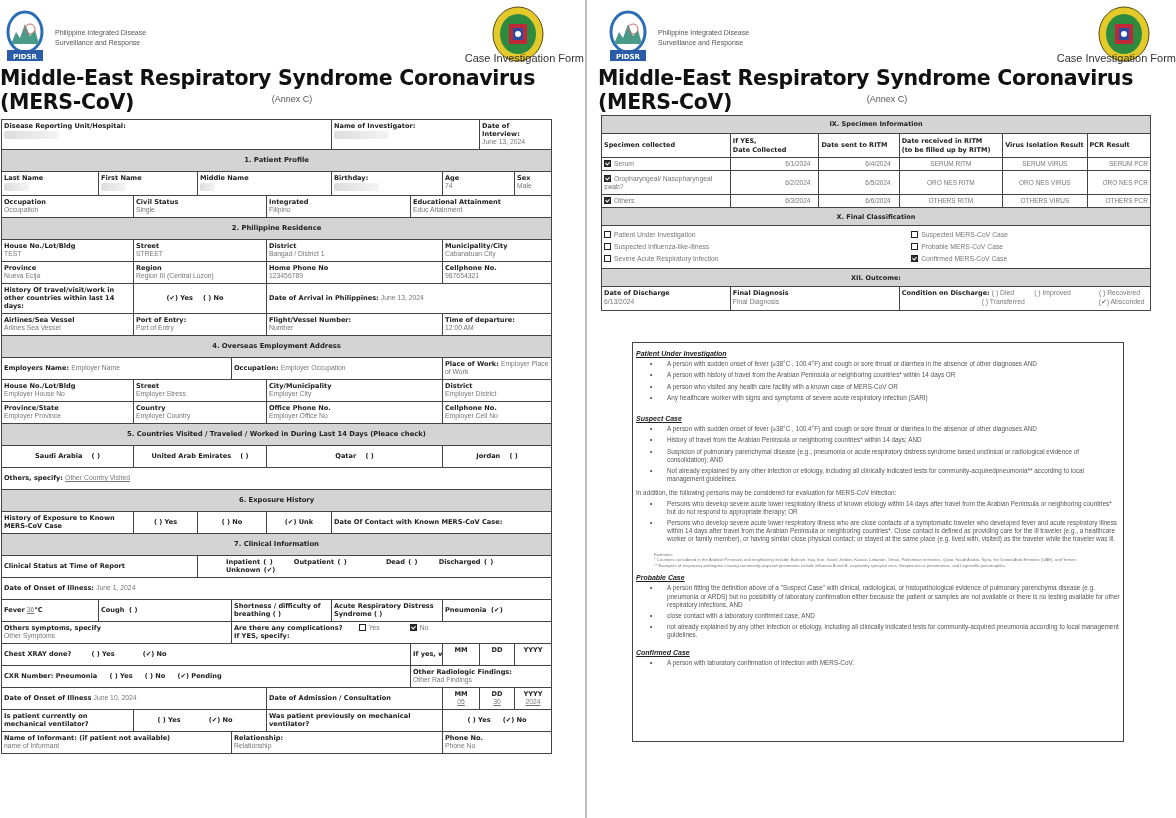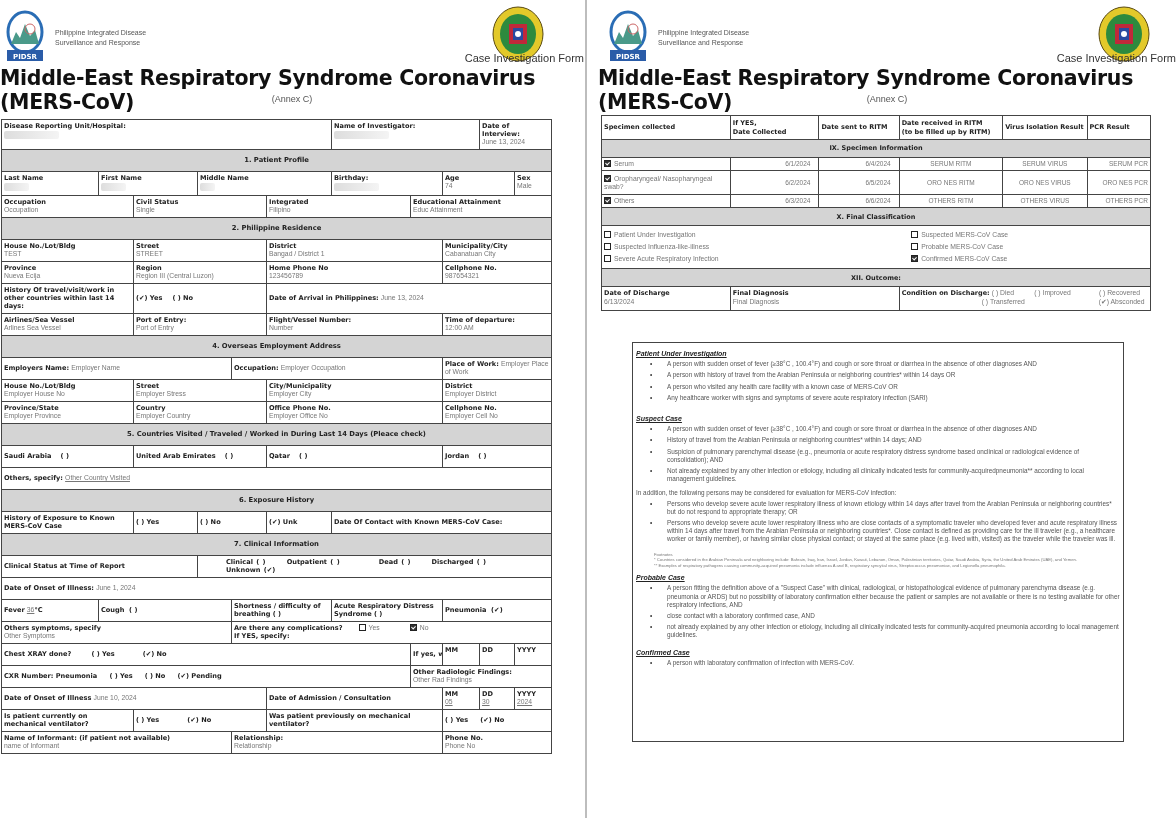--- a/index.html
+++ b/index.html
@@ -18,21 +18,21 @@
   .form-title { position: absolute; top: 66px; left: 0; width: 100%; text-align: left; font-size: 20.5px; font-weight: bold; color: #111; font-family: "DejaVu Sans", sans-serif; letter-spacing: -0.3px; }
   .annex { position: absolute; top: 94px; left: 0; width: 100%; text-align: center; font-size: 9px; color: #555; font-family: "Liberation Sans", sans-serif; }
 
   table.f { border-collapse: collapse; width: 550px; table-layout: fixed; font-family: "DejaVu Sans", sans-serif; }
   table.f td { border: 1.3px solid #444; font-size: 6.6px; vertical-align: top; padding: 2px 2px; line-height: 8.2px; overflow: hidden; }
   table.f td.sec { background: #d4d4d4; text-align: center; font-weight: bold; vertical-align: middle; height: 18px; font-size: 6.8px; }
   .lbl { font-weight: bold; color: #222; display: block; }
   .lbl-i { font-weight: bold; color: #222; }
   .val { color: #777; display: block; font-family: "Liberation Sans", sans-serif; font-size: 6.8px; }
   .val-i { color: #777; font-family: "Liberation Sans", sans-serif; font-size: 6.8px; }
-  .ctr { vertical-align: middle !important; }
+  .ctr { text-align: center; vertical-align: middle !important; }
   .mid { vertical-align: middle !important; }
   .u { text-decoration: underline; }
   .blur { display: inline-block; height: 8px; width: 55px; background: linear-gradient(90deg, #ddd, #f4f4f4); border-radius: 2px; margin-top: 1px; }
   .opt { font-weight: bold; margin-right: 10px; white-space: nowrap; }
   .cb { display: inline-block; width: 7px; height: 7px; border: 1.5px solid #222; vertical-align: -1px; margin-right: 3px; background: #fff; position: relative; }
   .cb.on { background: #333; }
   .cb.on::after { content: ""; position: absolute; left: 1px; top: 0px; width: 2px; height: 3px; border: solid #fff; border-width: 0 1px 1px 0; transform: rotate(45deg); }
 
   #left-table { position: absolute; left: 1px; top: 119px; }
   #left-table td { height: 22px; }
@@ -285,21 +285,21 @@
           </td>
     </tr>
     <tr>
           <td colspan="11" class="sec">7. Clinical Information</td>
         </tr>
     <tr>
       <td colspan="3" class="mid">
             <span class="lbl">Clinical Status at Time of Report</span>
           </td>
       <td colspan="8" class="mid" style="padding-left:28px; word-spacing:1px">
-        <span class="opt" style="margin-right:18px">Clinical ( )</span>
+        <span class="opt" style="margin-right:18px">Inpatient ( )</span>
         <span class="opt" style="margin-right:36px">Outpatient ( )</span>
         <span class="opt" style="margin-right:18px">Dead ( )</span>
         <span class="opt" style="margin-right:18px">Discharged ( )</span>
         <span class="opt">Unknown (✔)</span>
       </td>
     </tr>
     <tr>
       <td colspan="11" class="mid"><span class="lbl-i">Date of Onset of Illness:</span> <span class="val-i">June 1, 2024</span></td>
     </tr>
     <tr>
@@ -442,21 +442,24 @@
   <table class="f" id="right-table">
     <colgroup>
       <col style="width:122px">
         <col style="width:84px">
         <col style="width:76px">
         <col style="width:98px">
         <col style="width:80px">
         <col style="width:60px">
     </colgroup>
     <tbody>
-        <tr style="height:24px">
+        <tr>
+          <td colspan="6" class="sec">IX. Specimen Information</td>
+        </tr>
+    <tr style="height:24px">
       <td class="mid">
             <span class="lbl" style="white-space:pre-line">Specimen collected</span>
           </td>
       <td class="mid">
             <span class="lbl" style="white-space:pre-line">If YES,
 Date Collected</span>
           </td>
       <td class="mid">
             <span class="lbl" style="white-space:pre-line">Date sent to RITM</span>
           </td>
@@ -464,23 +467,20 @@
             <span class="lbl" style="white-space:pre-line">Date received in RITM
 (to be filled up by RITM)</span>
           </td>
       <td class="mid">
             <span class="lbl" style="white-space:pre-line">Virus Isolation Result</span>
           </td>
       <td class="mid">
             <span class="lbl" style="white-space:pre-line">PCR Result</span>
           </td>
     </tr>
-    <tr>
-          <td colspan="6" class="sec">IX. Specimen Information</td>
-        </tr>
     <tr style="height:13px">
       <td class="mid"><span class="cb on"></span><span class="val-i">Serum</span></td>
       <td class="num" style="text-align:right;padding-right:8px">6/1/2024</td>
       <td class="num" style="text-align:right;padding-right:8px">6/4/2024</td>
       <td class="num">SERUM RITM</td>
       <td class="num">SERUM VIRUS</td>
       <td class="num" style="text-align:right">SERUM PCR</td>
     </tr>
     <tr style="height:24px">
       <td class="mid"><span class="cb on"></span><span class="val-i">Oropharyngeal/ Nasopharyngeal swab?</span></td>

